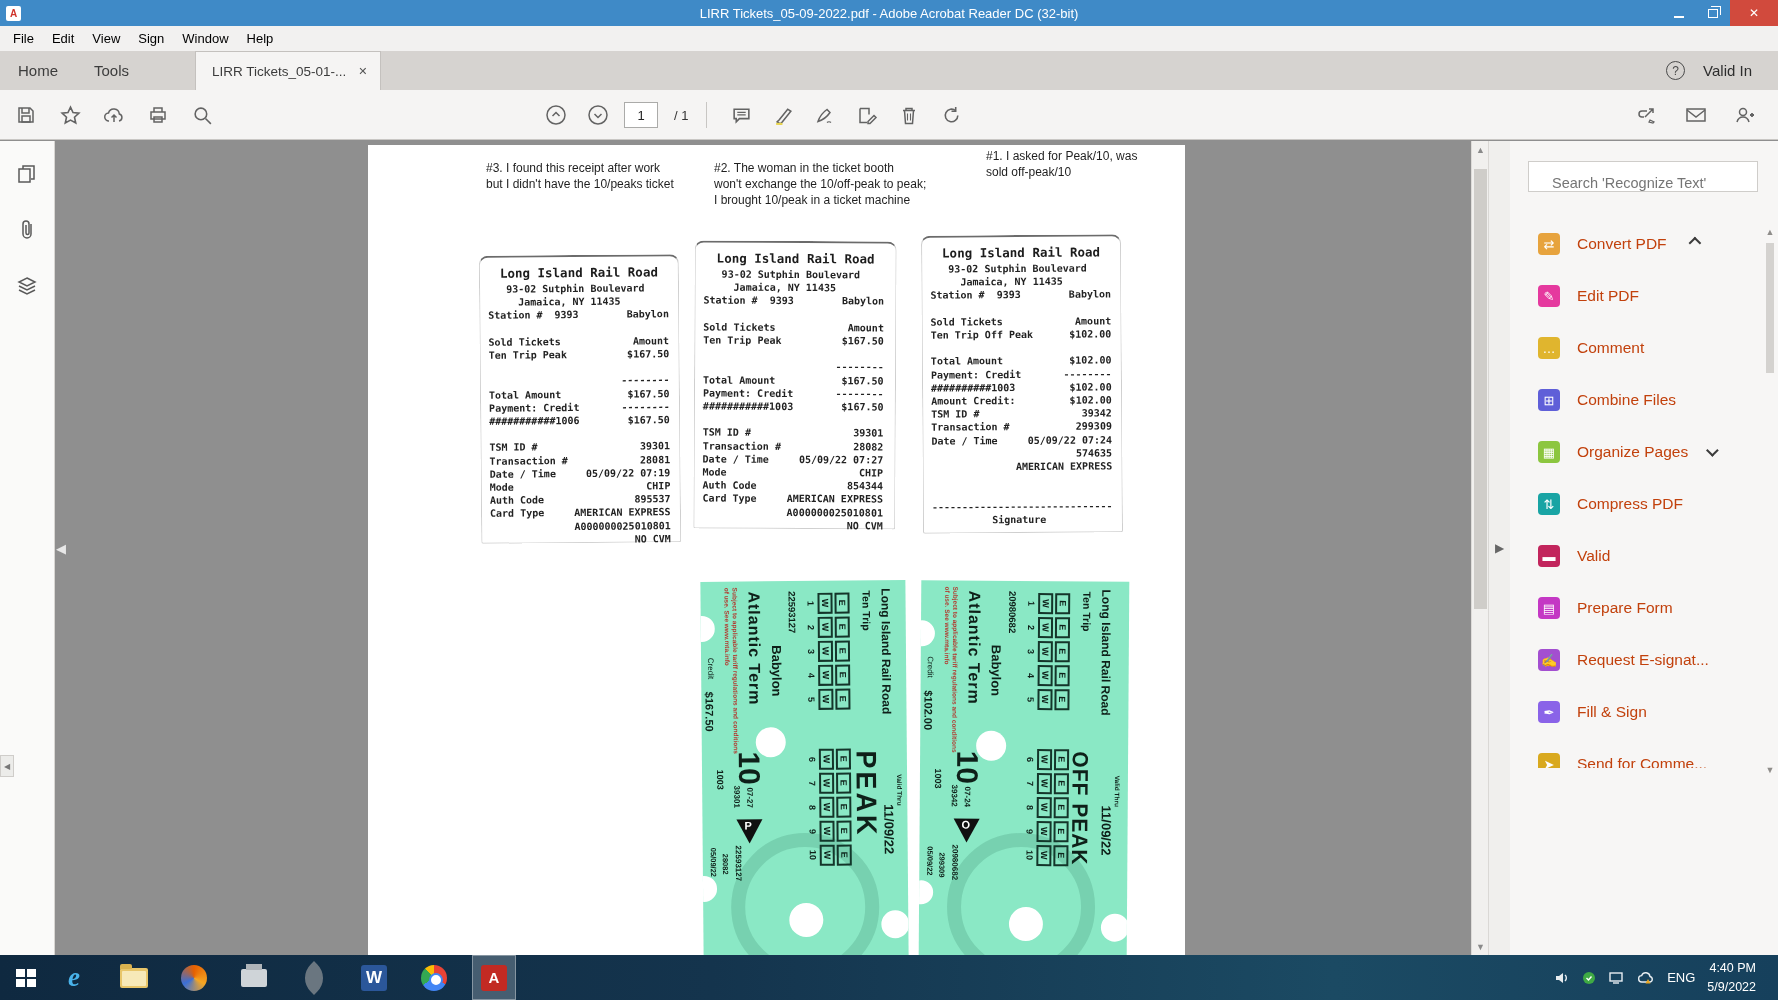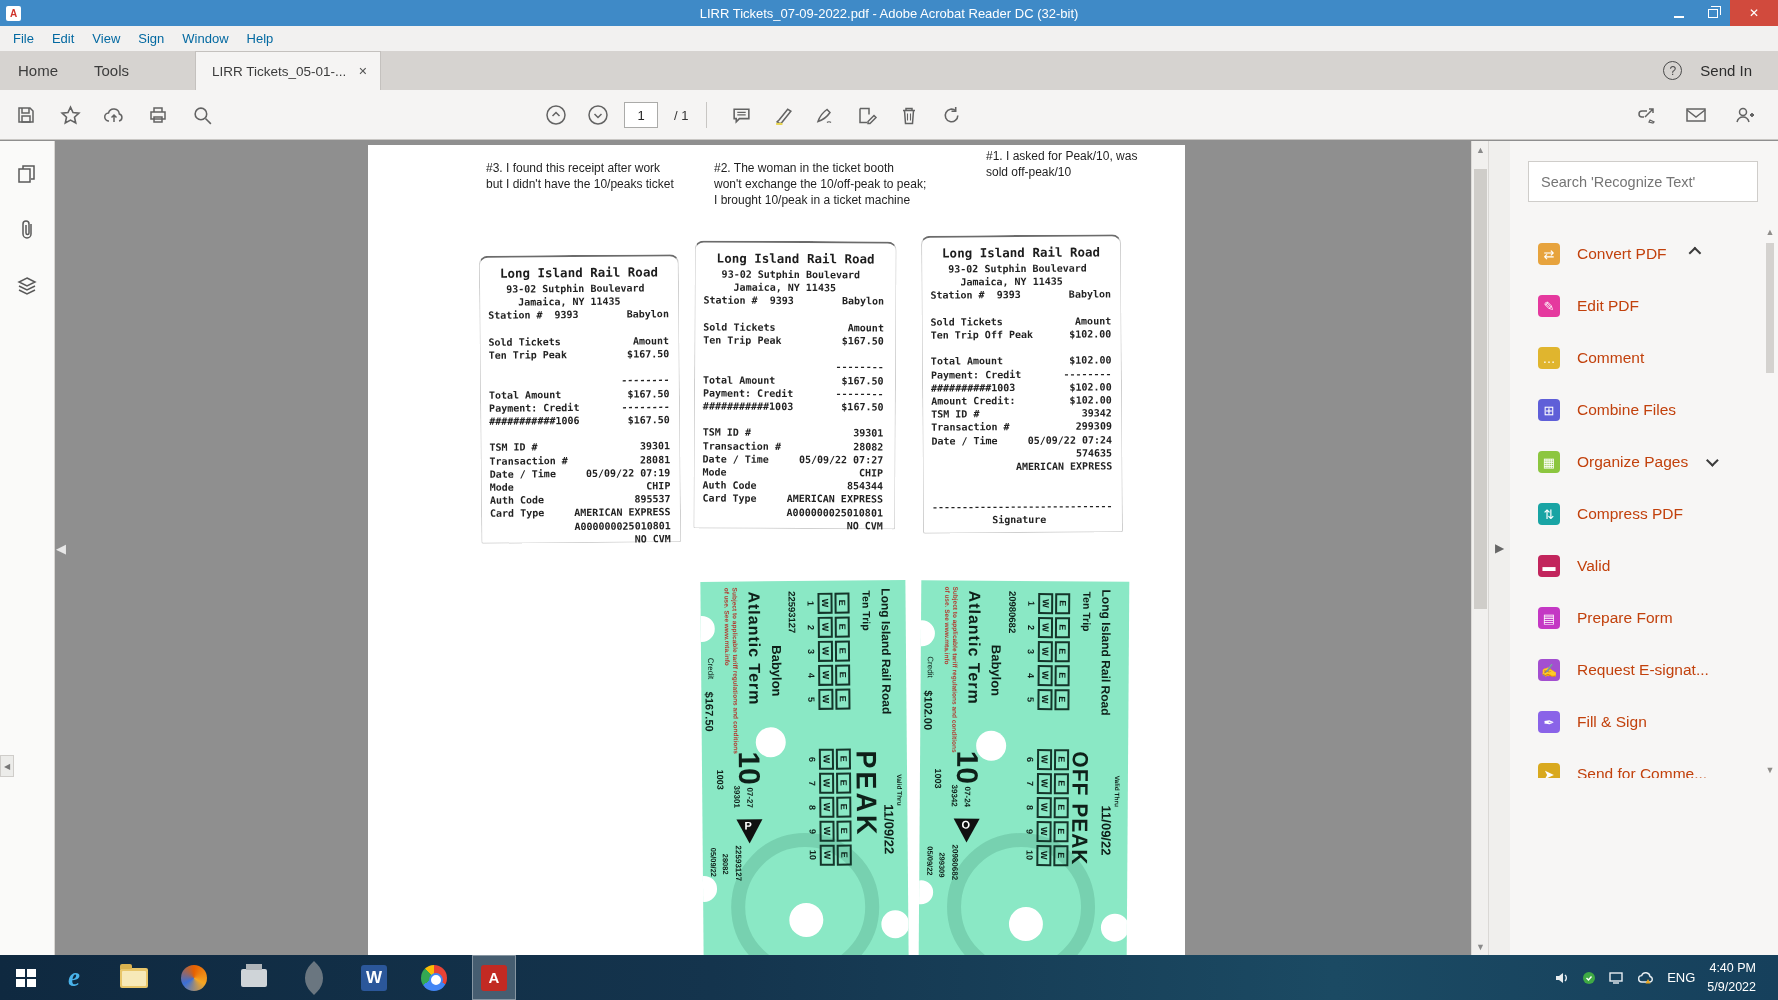--- a/index.html
+++ b/index.html
@@ -13,21 +13,21 @@
   .title-text { position:absolute; left:0; right:0; text-align:center; color:#fff; font-size:13px; }
   .win-controls { position:absolute; right:0; top:0; height:26px; display:flex; z-index:5; }
   .wc { width:34px; height:26px; display:flex; align-items:center; justify-content:center; color:#fff; font-size:12px; }
   .wc.close { width:48px; background:#d14a3d; }
   .restore-glyph { width:10px; height:9px; border:1.5px solid #fff; position:relative; }
   .restore-glyph::before { content:""; position:absolute; left:2px; top:-4px; width:9px; height:8px; border:1.5px solid #fff; border-bottom:none; border-left:none; }
   .min-glyph { width:10px; height:2px; background:#fff; margin-top:8px; }
 
   
   .menubar { position:absolute; left:0; top:26px; width:100%; height:25px; background:#f2f1f0; display:flex; align-items:center; padding-left:4px; }
-  .menu-item { padding:9px 9px; font-size:13px; color:#0369a1; line-height:25px; }
+  .menu-item { padding:9px 9px; font-size:13px; color:#000000; line-height:25px; }
 
   
   .tabbar { position:absolute; left:0; top:51px; width:100%; height:39px; background:#d6d3d0; display:flex; align-items:flex-end; }
   .tab { padding:0 18px; font-size:15px; color:#3c3c3c; height:39px; display:flex; align-items:center; }
   .doc-tab { margin-left:48px; background:#f5f4f3; height:39px; display:flex; align-items:center; padding:0 12px 0 16px; font-size:13.5px; color:#3c3c3c; border:1px solid #c4c1be; border-bottom:none; }
   .doc-tab .closex { margin-left:12px; font-size:11px; color:#555; }
   .tab-right { margin-left:auto; display:flex; align-items:center; gap:18px; padding-right:26px; height:39px; }
   .help-circle { width:19px; height:19px; border:1.5px solid #4a4a4a; border-radius:50%; color:#4a4a4a; font-size:12px; display:flex; align-items:center; justify-content:center; }
   .signin { font-size:15px; color:#2d2d2d; }
 
@@ -104,21 +104,21 @@
   .validdate { left:179px; top:224px; font-size:13px; font-weight:bold; }
   .tsm { left:30px; top:204px; font-size:8px; font-weight:bold; }
   .tcode { left:43px; top:206px; font-size:8px; font-weight:bold; }
   .dcode { left:6px; top:266px; font-size:7.5px; font-weight:bold; }
   .trans { left:18px; top:272px; font-size:7.5px; font-weight:bold; }
   .serial2 { left:31px; top:264px; font-size:8px; font-weight:bold; }
   .pc { position:absolute; background:#fff; border-radius:50%; }
 
   
   .panel { width:268px; background:#f7f6f5; position:relative; }
-  .search-box { margin:20px 20px 0 18px; height:41px; background:#fff; border:1px solid #cfcdca; display:flex; align-items:center; padding:0 12px; }
+  .search-box { margin:20px 20px 0 18px; height:31px; background:#fff; border:1px solid #cfcdca; display:flex; align-items:flex-end; padding:0 23px; }
   .search-box input { border:none; outline:none; width:100%; font-size:14.5px; color:#6d6b67; background:transparent; font-family:"Liberation Sans",sans-serif; }
   .tool-list { margin-top:26px; height:550px; overflow:hidden; }
   .tool-item { height:52px; display:flex; align-items:center; padding-left:28px; }
   .tool-ic { width:22px; height:22px; border-radius:4px; color:#fff; font-size:13px; display:flex; align-items:center; justify-content:center; margin-right:17px; flex:none; }
   .tool-label { font-size:15.5px; color:#c2410c; }
   .chev { width:9px; height:9px; border-left:2px solid #3b3b3b; border-bottom:2px solid #3b3b3b; margin-left:22px; }
   .chev.up { transform:rotate(135deg) translate(-2px,0); }
   .chev.down { transform:rotate(-45deg) translate(0,-3px); }
   .panel-scroll { position:absolute; right:1px; top:86px; bottom:180px; width:14px; }
   .ps-arrow { color:#8f8d8a; font-size:9px; text-align:center; }
@@ -150,21 +150,21 @@
   .tray-lang { color:#fff; font-size:13px; }
   .tray-clock { color:#fff; font-size:12.5px; text-align:right; line-height:1.5; }
 </style>
 </head>
 <body>
 
 <div class="screen">
 
   <div class="titlebar">
     <div class="app-ic">A</div>
-    <div class="title-text">LIRR Tickets_07-09-2022.pdf - Adobe Acrobat Reader DC (32-bit)</div>
+    <div class="title-text">LIRR Tickets_05-09-2022.pdf - Adobe Acrobat Reader DC (32-bit)</div>
     <div class="win-controls">
       <div class="wc">
           <span class="min-glyph"></span>
         </div>
       <div class="wc">
           <span class="restore-glyph"></span>
         </div>
       <div class="wc close">✕</div>
     </div>
   </div>
@@ -180,21 +180,21 @@
 
   <div class="tabbar">
     <div class="tab">Home</div>
     <div class="tab">Tools</div>
     <div class="doc-tab">
       <span>LIRR Tickets_05-01-...</span>
       <span class="closex">✕</span>
     </div>
     <div class="tab-right">
       <div class="help-circle">?</div>
-      <div class="signin">Send In</div>
+      <div class="signin">Valid In</div>
     </div>
   </div>
 
   <div class="toolbar">
     <div class="tb-group tb-left">
       <div class="tb-btn">
           <svg width="20" height="20" viewBox="0 0 20 20">
             <path d="M3 3h11l3 3v11H3z"></path>
             <path d="M6 3v5h7V3"></path>
             <rect x="6" y="11" width="8" height="6"></rect>

